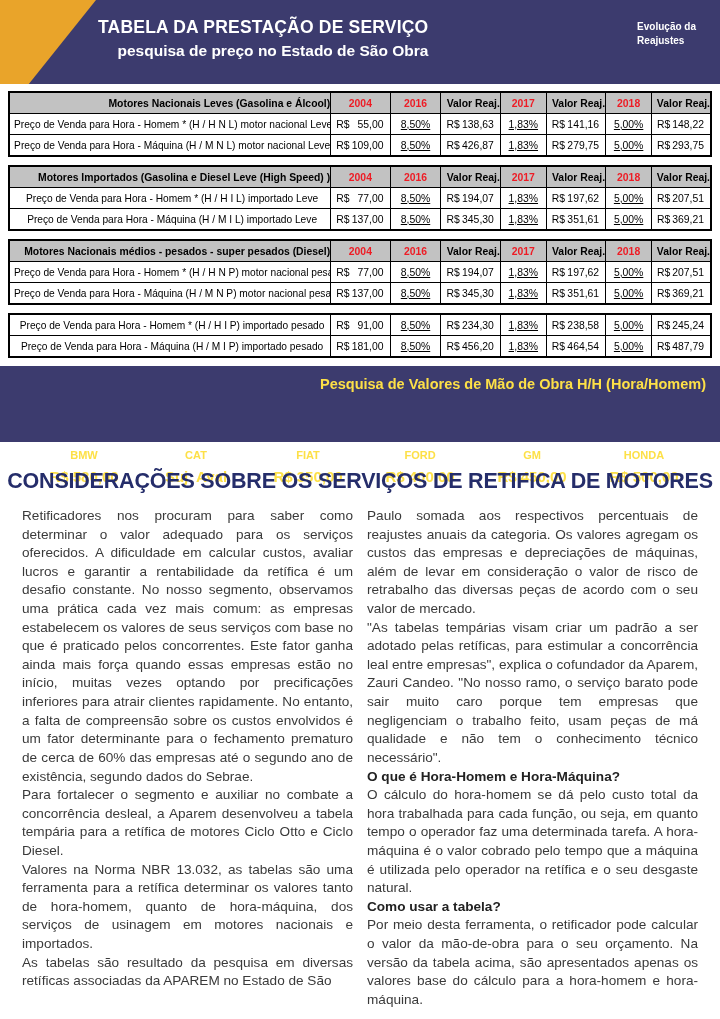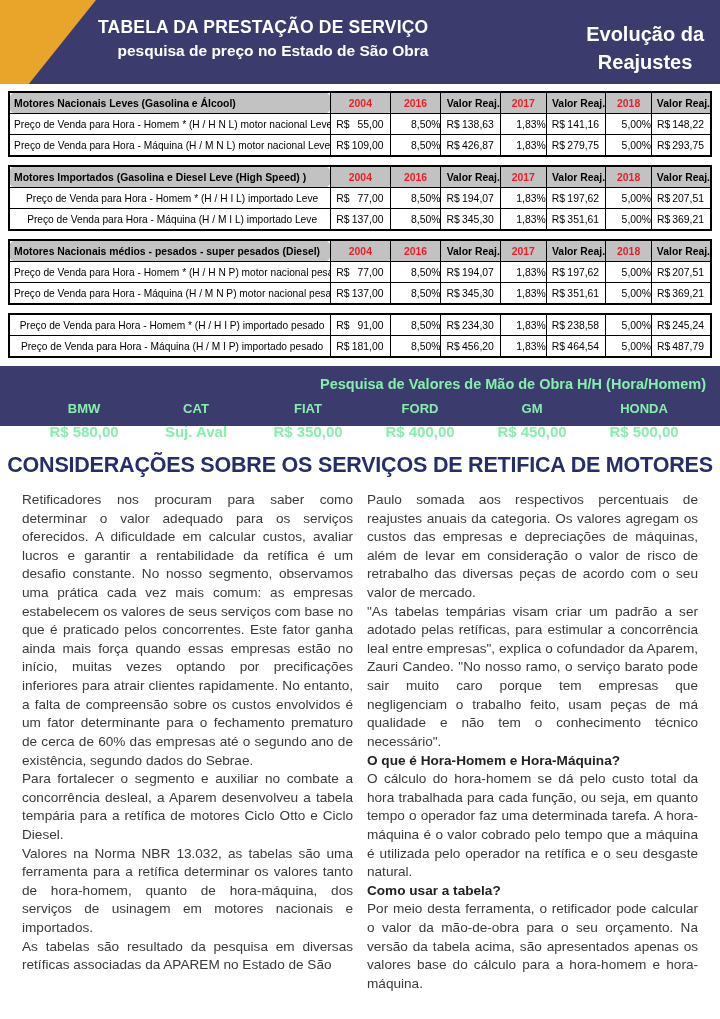--- a/index.html
+++ b/index.html
@@ -6,46 +6,46 @@
   body{font-family:"Liberation Sans",sans-serif;}
   .page{width:720px;height:1019px;background:#fff;position:relative;overflow:hidden;margin:0 auto;}
 
   
   .top{position:relative;background:var(--navy);height:84px;}
   .wedge{position:absolute;left:0;top:0;width:96px;height:84px;background:var(--yellow);
          clip-path:polygon(0 0,100% 0,30% 100%,0 100%);}
   .top-titles{position:absolute;left:98px;top:17px;color:#fff;text-align:right;}
   .t1{font-size:17.5px;font-weight:bold;letter-spacing:.2px;}
   .t2{font-size:15.5px;font-weight:bold;margin-top:4px;}
-  .top-right{position:absolute;right:16px;top:20px;text-align:center;color:#fff;font-weight:bold;
-             font-size:20px;line-height:1.4;}
+  .top-right{position:absolute;right:24px;top:20px;text-align:left;color:#fff;font-weight:bold;
+             font-size:10px;line-height:1.4;}
 
   
   .tables{padding:7px 8px 0 8px;}
   .tables table{width:100%;border-collapse:collapse;table-layout:fixed;margin-bottom:8px;
                 border:2px solid #000;}
   .tables th,.tables td{border:1px solid #000;height:20px;overflow:hidden;white-space:nowrap;
                         font-size:10.4px;padding:0;}
   .tables .hdr th{background:var(--table-header-gray);font-weight:bold;}
-  .tables th.title{text-align:left;padding-left:4px;border-radius:8px;}
+  .tables th.title{text-align:right;padding-left:4px;}
   .tables th.yr{color:var(--year-red);text-align:center;}
   .tables th.vr{text-align:right;}
   .tables td.label{text-align:center;padding-left:4px;font-size:10.2px;}
   .tables td.money{padding:0 6px 0 5px;text-align:right;}
   .tables td.money .cur{float:left;}
-  .tables td.pct{text-align:right;}
+  .tables td.pct{text-align:center;text-decoration:underline;}
   .c-label{width:45.5%}.c-m{width:8.4%}.c-p1{width:7.2%}.c-p2{width:6.5%}
 
   
-  .banner{margin-top:4px;background:var(--navy);color:#86efac;height:60px;box-sizing:border-box;
+  .banner{margin-top:4px;background:var(--navy);color:#fde047;height:76px;box-sizing:border-box;
           padding-top:10px;}
   .banner-title{text-align:right;padding-right:14px;font-weight:bold;font-size:14.5px;}
   .brands{display:flex;justify-content:space-around;padding:9px 20px 0 28px;}
   .brand{text-align:center;font-weight:bold;min-width:85px;}
-  .brand-name{font-size:13px;}
+  .brand-name{font-size:11px;margin-top:48px;}
   .brand-value{font-size:15px;margin-top:7px;}
 
   
   .article-heading{margin-top:27px;text-align:center;color:var(--heading-navy);
                    font-size:21.5px;font-weight:bold;letter-spacing:-.2px;}
   .cols{display:flex;gap:14px;padding:13px 22px 0 22px;}
   .col{flex:1;color:#3a3a3a;font-size:13.6px;line-height:1.37;text-align:justify;
        hyphens:auto;-webkit-hyphens:auto;}
   .col p{margin:0;}
   .col .sub{font-weight:bold;color:#222;}

